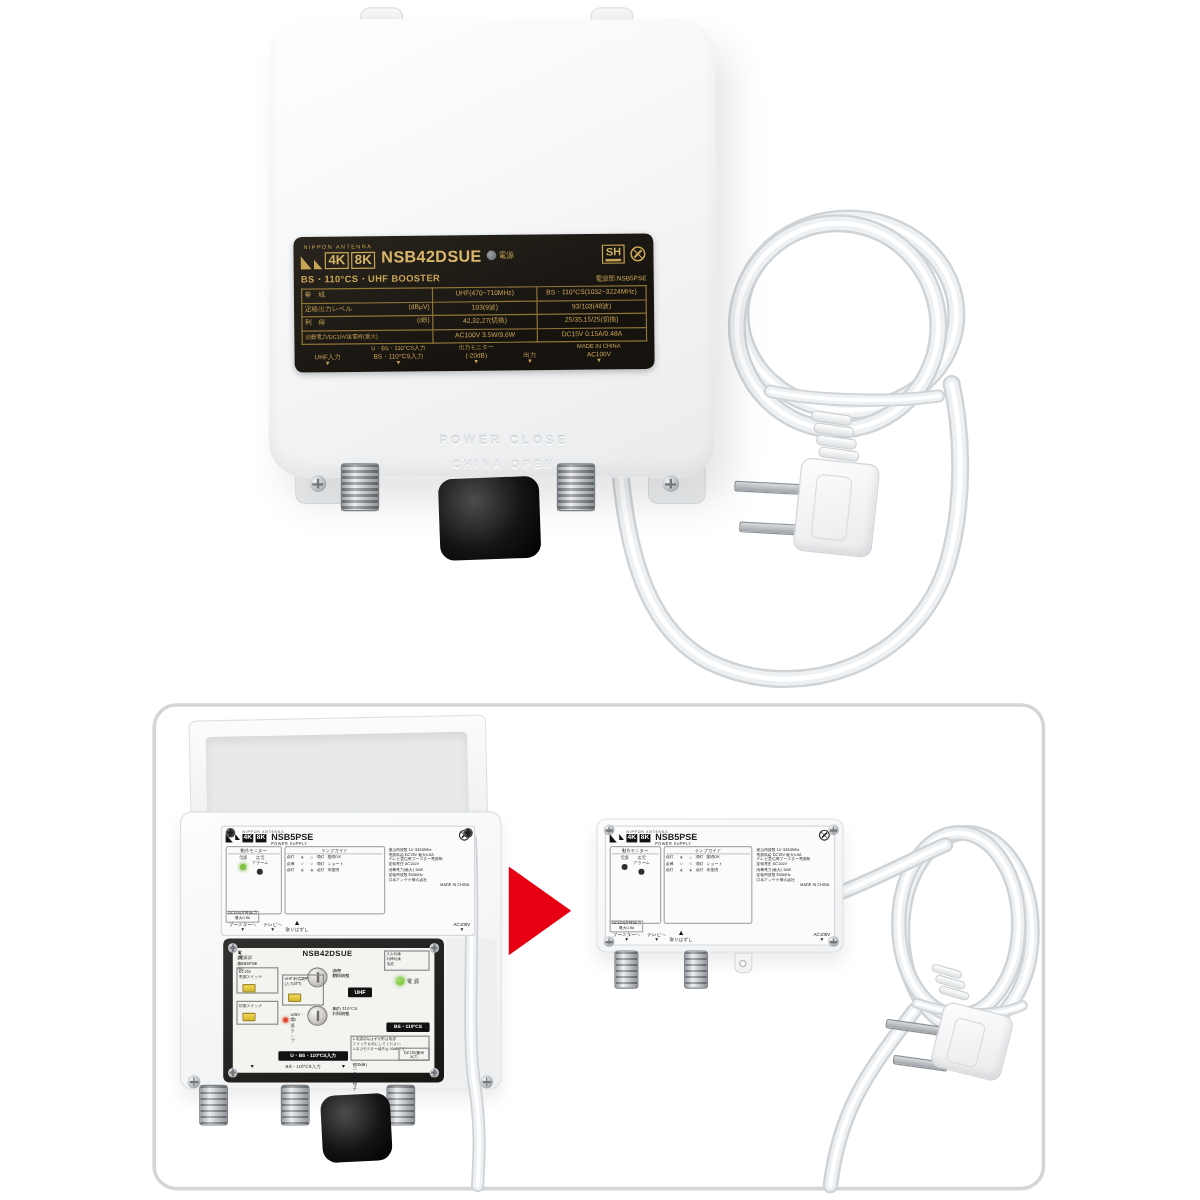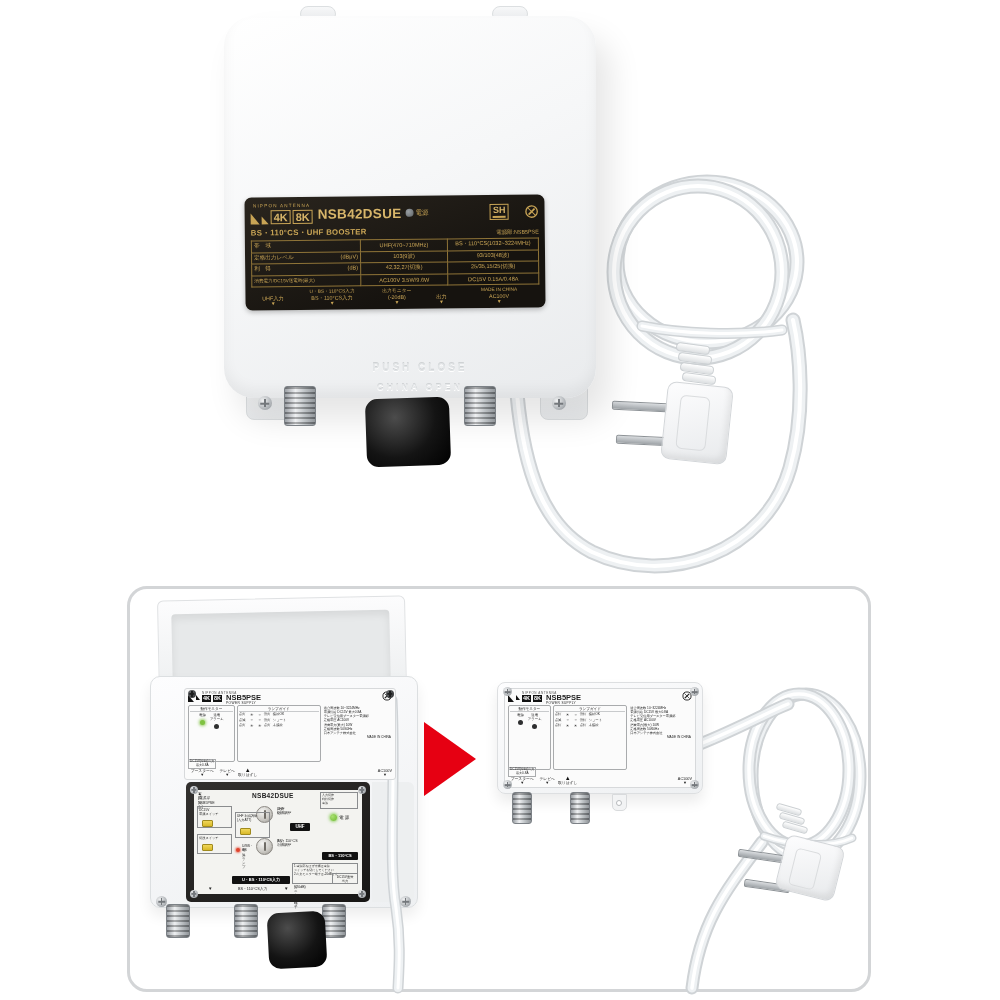--- a/index.html
+++ b/index.html
@@ -43,21 +43,21 @@
   .gl-head{display:flex;align-items:center;height:26px;}
   .gl-logo{display:flex;flex-direction:column;align-items:center;line-height:1;}
   .gl-brand{font-size:4.6px;letter-spacing:1.2px;margin-bottom:1px;white-space:nowrap;}
   .gl-lrow{display:flex;align-items:flex-end;gap:2px;}
   .gtri{width:0;height:0;border-bottom:11px solid #c8a455;border-right:9px solid transparent;}
   .gtri.small{border-bottom-width:8px;border-right-width:7px;}
   .kbox{border:1.5px solid #c8a455;color:#d6b469;font-weight:bold;font-size:11px;padding:0 2px;line-height:12px;}
   .gl-model{font-size:13.5px;font-weight:bold;color:#d8b66a;margin-left:5px;letter-spacing:.3px;}
   .gl-led{width:8px;height:8px;border-radius:50%;background:radial-gradient(circle at 35% 35%,#9aa0a4,#5d6266);margin-left:4px;}
   .gl-ledlab{font-size:6.5px;margin-left:2px;}
-  .gl-icons{margin-left:auto;display:flex;gap:16px;align-items:center;}
+  .gl-icons{margin-left:auto;display:flex;gap:4px;align-items:center;}
   .shbadge{border:1.5px solid #c8a455;color:#d6b469;font-weight:bold;font-size:9px;line-height:1;
            padding:1px 2px;text-align:center;}
   .shbar{display:block;height:2px;background:#c8a455;margin-top:1px;}
   .gl-sub{display:flex;justify-content:space-between;align-items:flex-end;margin-top:0;}
   .gl-sub .l{font-size:7.8px;font-weight:bold;letter-spacing:.3px;}
   .gl-sub .r{font-size:5.4px;}
   table.glt{border-collapse:collapse;width:100%;margin-top:2px;}
   table.glt td{border:1px solid #8f7438;font-size:5.6px;height:10.5px;padding:0 2px;white-space:nowrap;}
   td.nm{width:104px;} td.nm .cell{display:flex;justify-content:space-between;}
   td.c1{width:82px;text-align:center;} td.c2{text-align:center;}
@@ -173,21 +173,21 @@
   <div class="abs prong" style="left:612px;top:402px;width:56px;height:9px;transform:rotate(3deg);"></div>
   <div class="abs prong" style="left:616px;top:436px;width:56px;height:9px;transform:rotate(3deg);"></div>
   <div class="abs rib" style="left:676px;top:344px;width:34px;height:9px;transform:rotate(8deg);"></div>
   <div class="abs rib" style="left:678px;top:354px;width:34px;height:9px;transform:rotate(8deg);"></div>
   <div class="abs rib" style="left:680px;top:364px;width:34px;height:9px;transform:rotate(8deg);"></div>
   <div class="abs rib" style="left:682px;top:374px;width:34px;height:9px;transform:rotate(8deg);"></div>
   <div class="abs plug" style="left:664px;top:384px;width:66px;height:78px;transform:rotate(6deg);"></div>
   <div class="abs" style="left:678px;top:396px;width:30px;height:54px;border:1px solid #dadcde;border-radius:6px;transform:rotate(6deg);"></div>
 
   <div class="abs device-body"></div>
-  <div class="abs emboss" style="left:330px;top:362px;width:180px;">PUSH CLOSE</div>
+  <div class="abs emboss" style="left:330px;top:362px;width:180px;">POWER CLOSE</div>
   <div class="abs emboss" style="left:330px;top:382px;width:180px;font-size:9px;color:#e6e8ea;">CHINA OPEN</div>
 
   <div class="abs gold-label">
     <div class="gl-head">
       <div class="gl-logo">
         <span class="gl-brand">NIPPON ANTENNA</span>
         <span class="gl-lrow">
           <span class="gtri"></span>
           <span class="gtri small"></span>
           <span class="kbox">4K</span>

